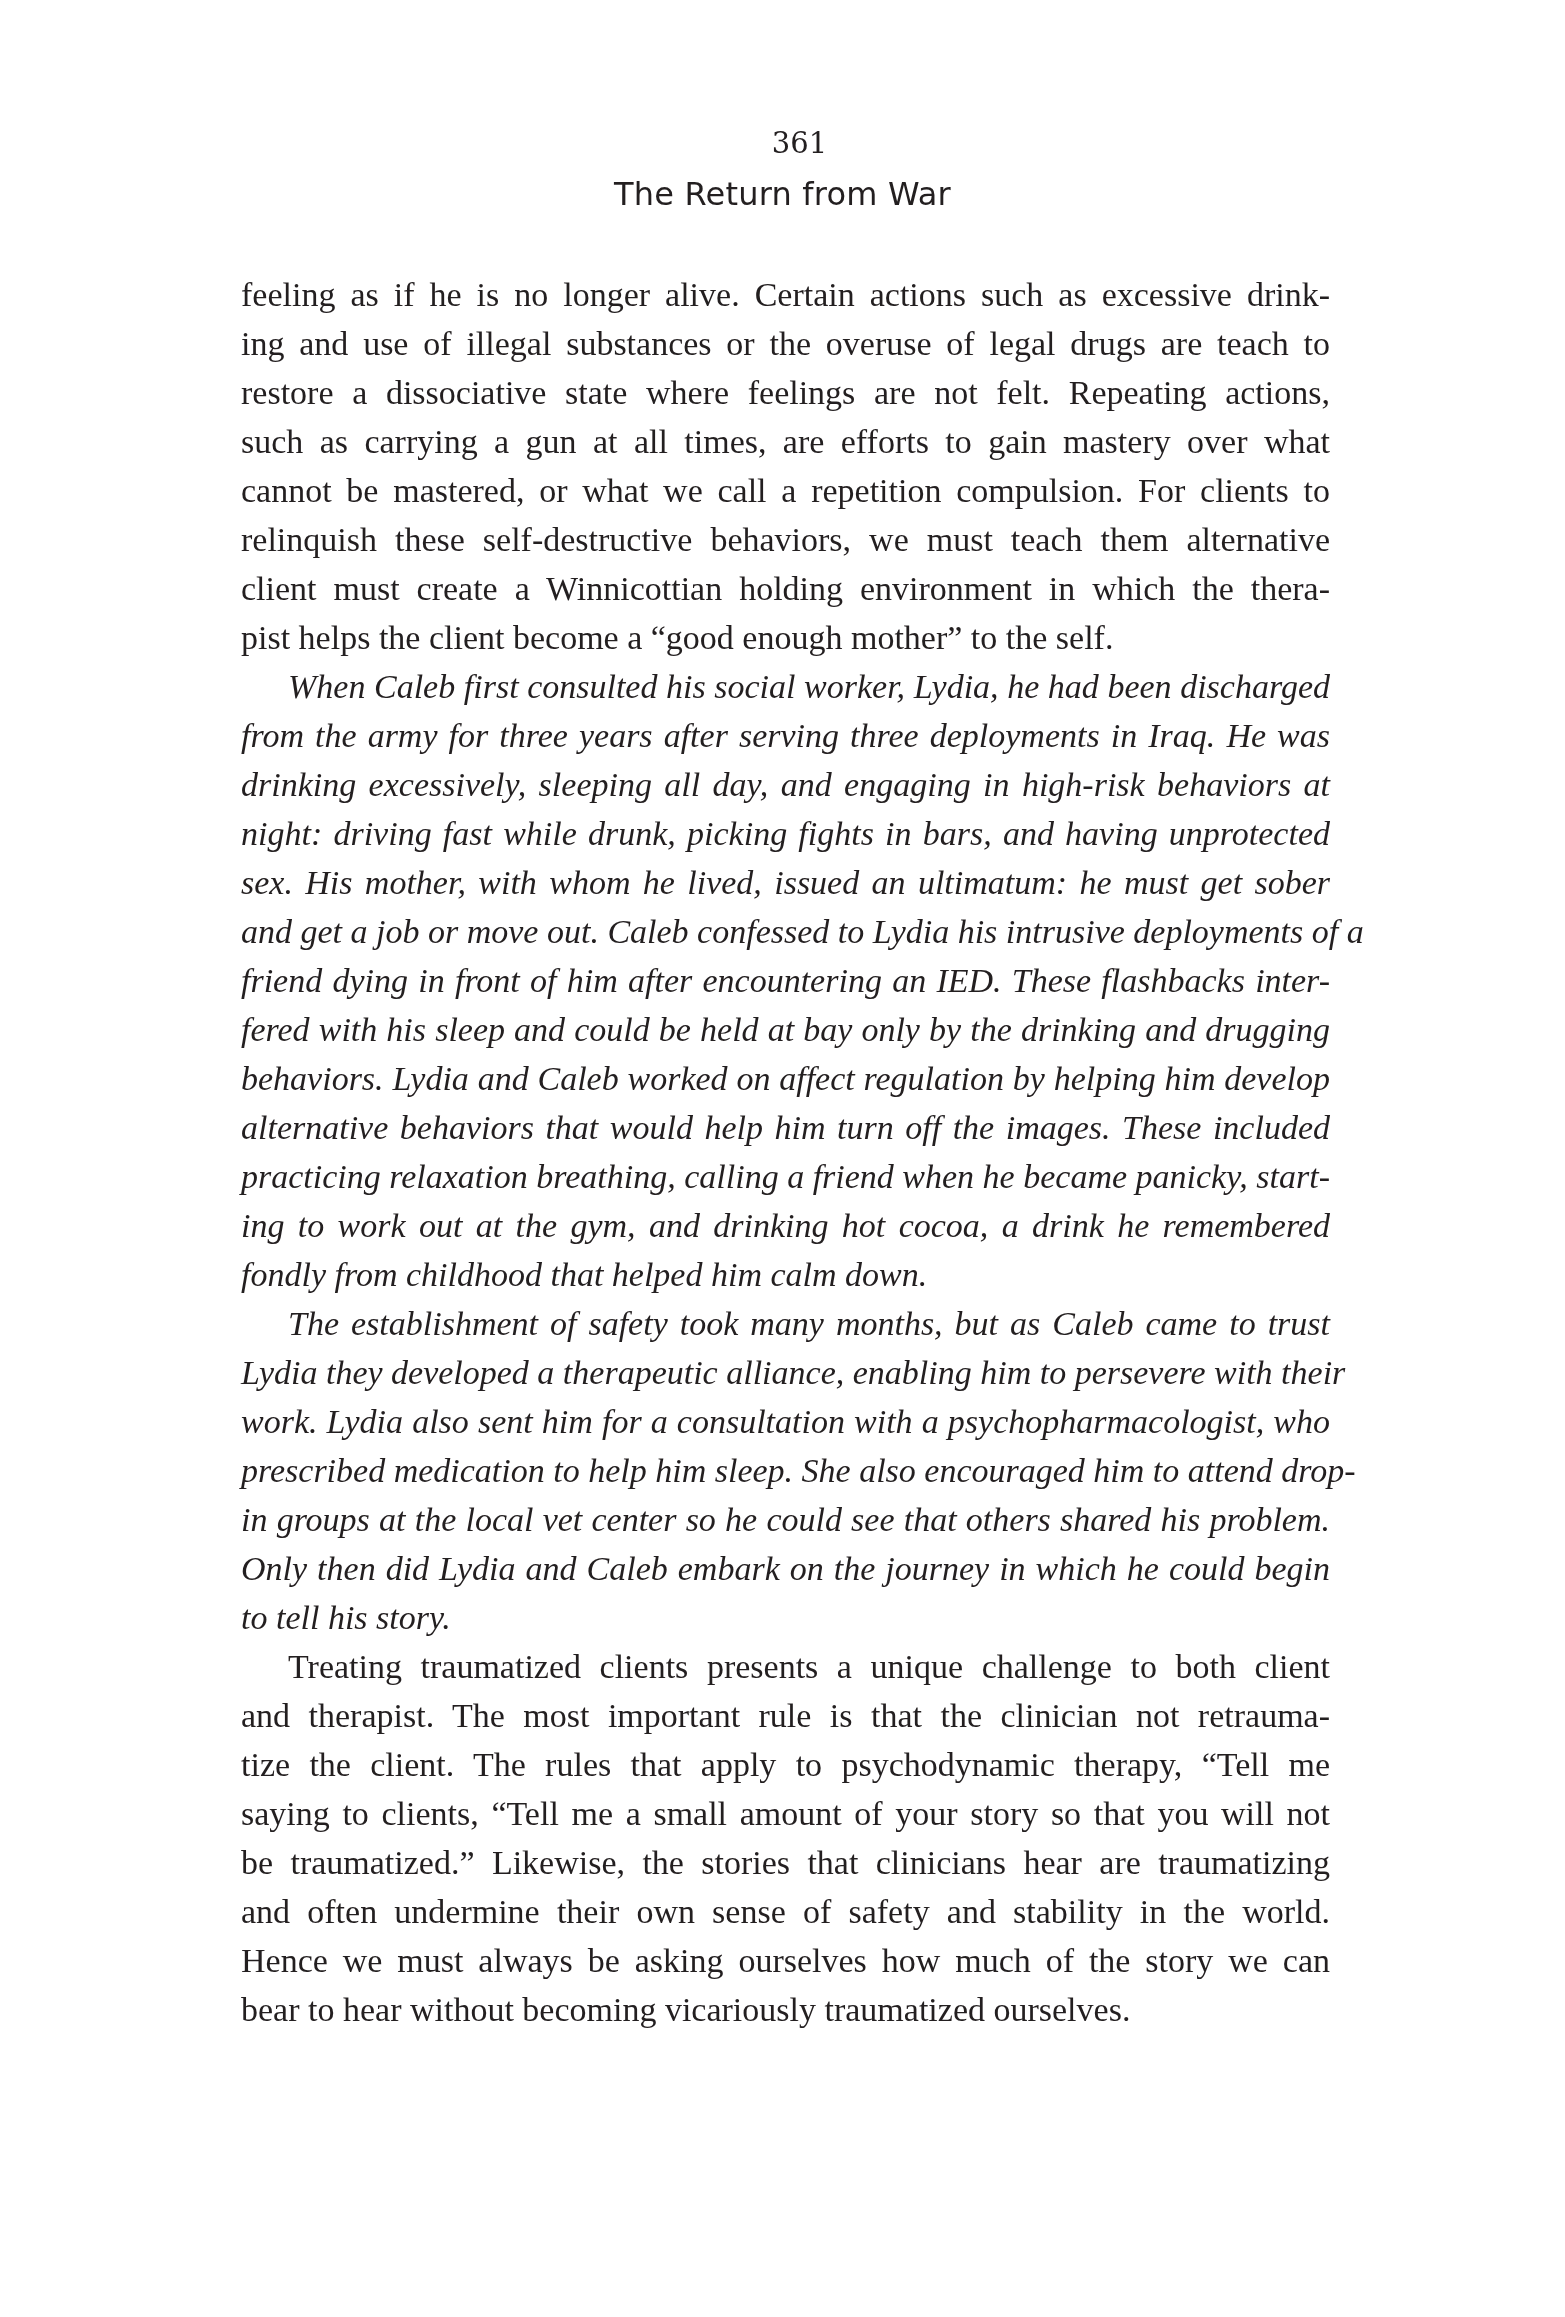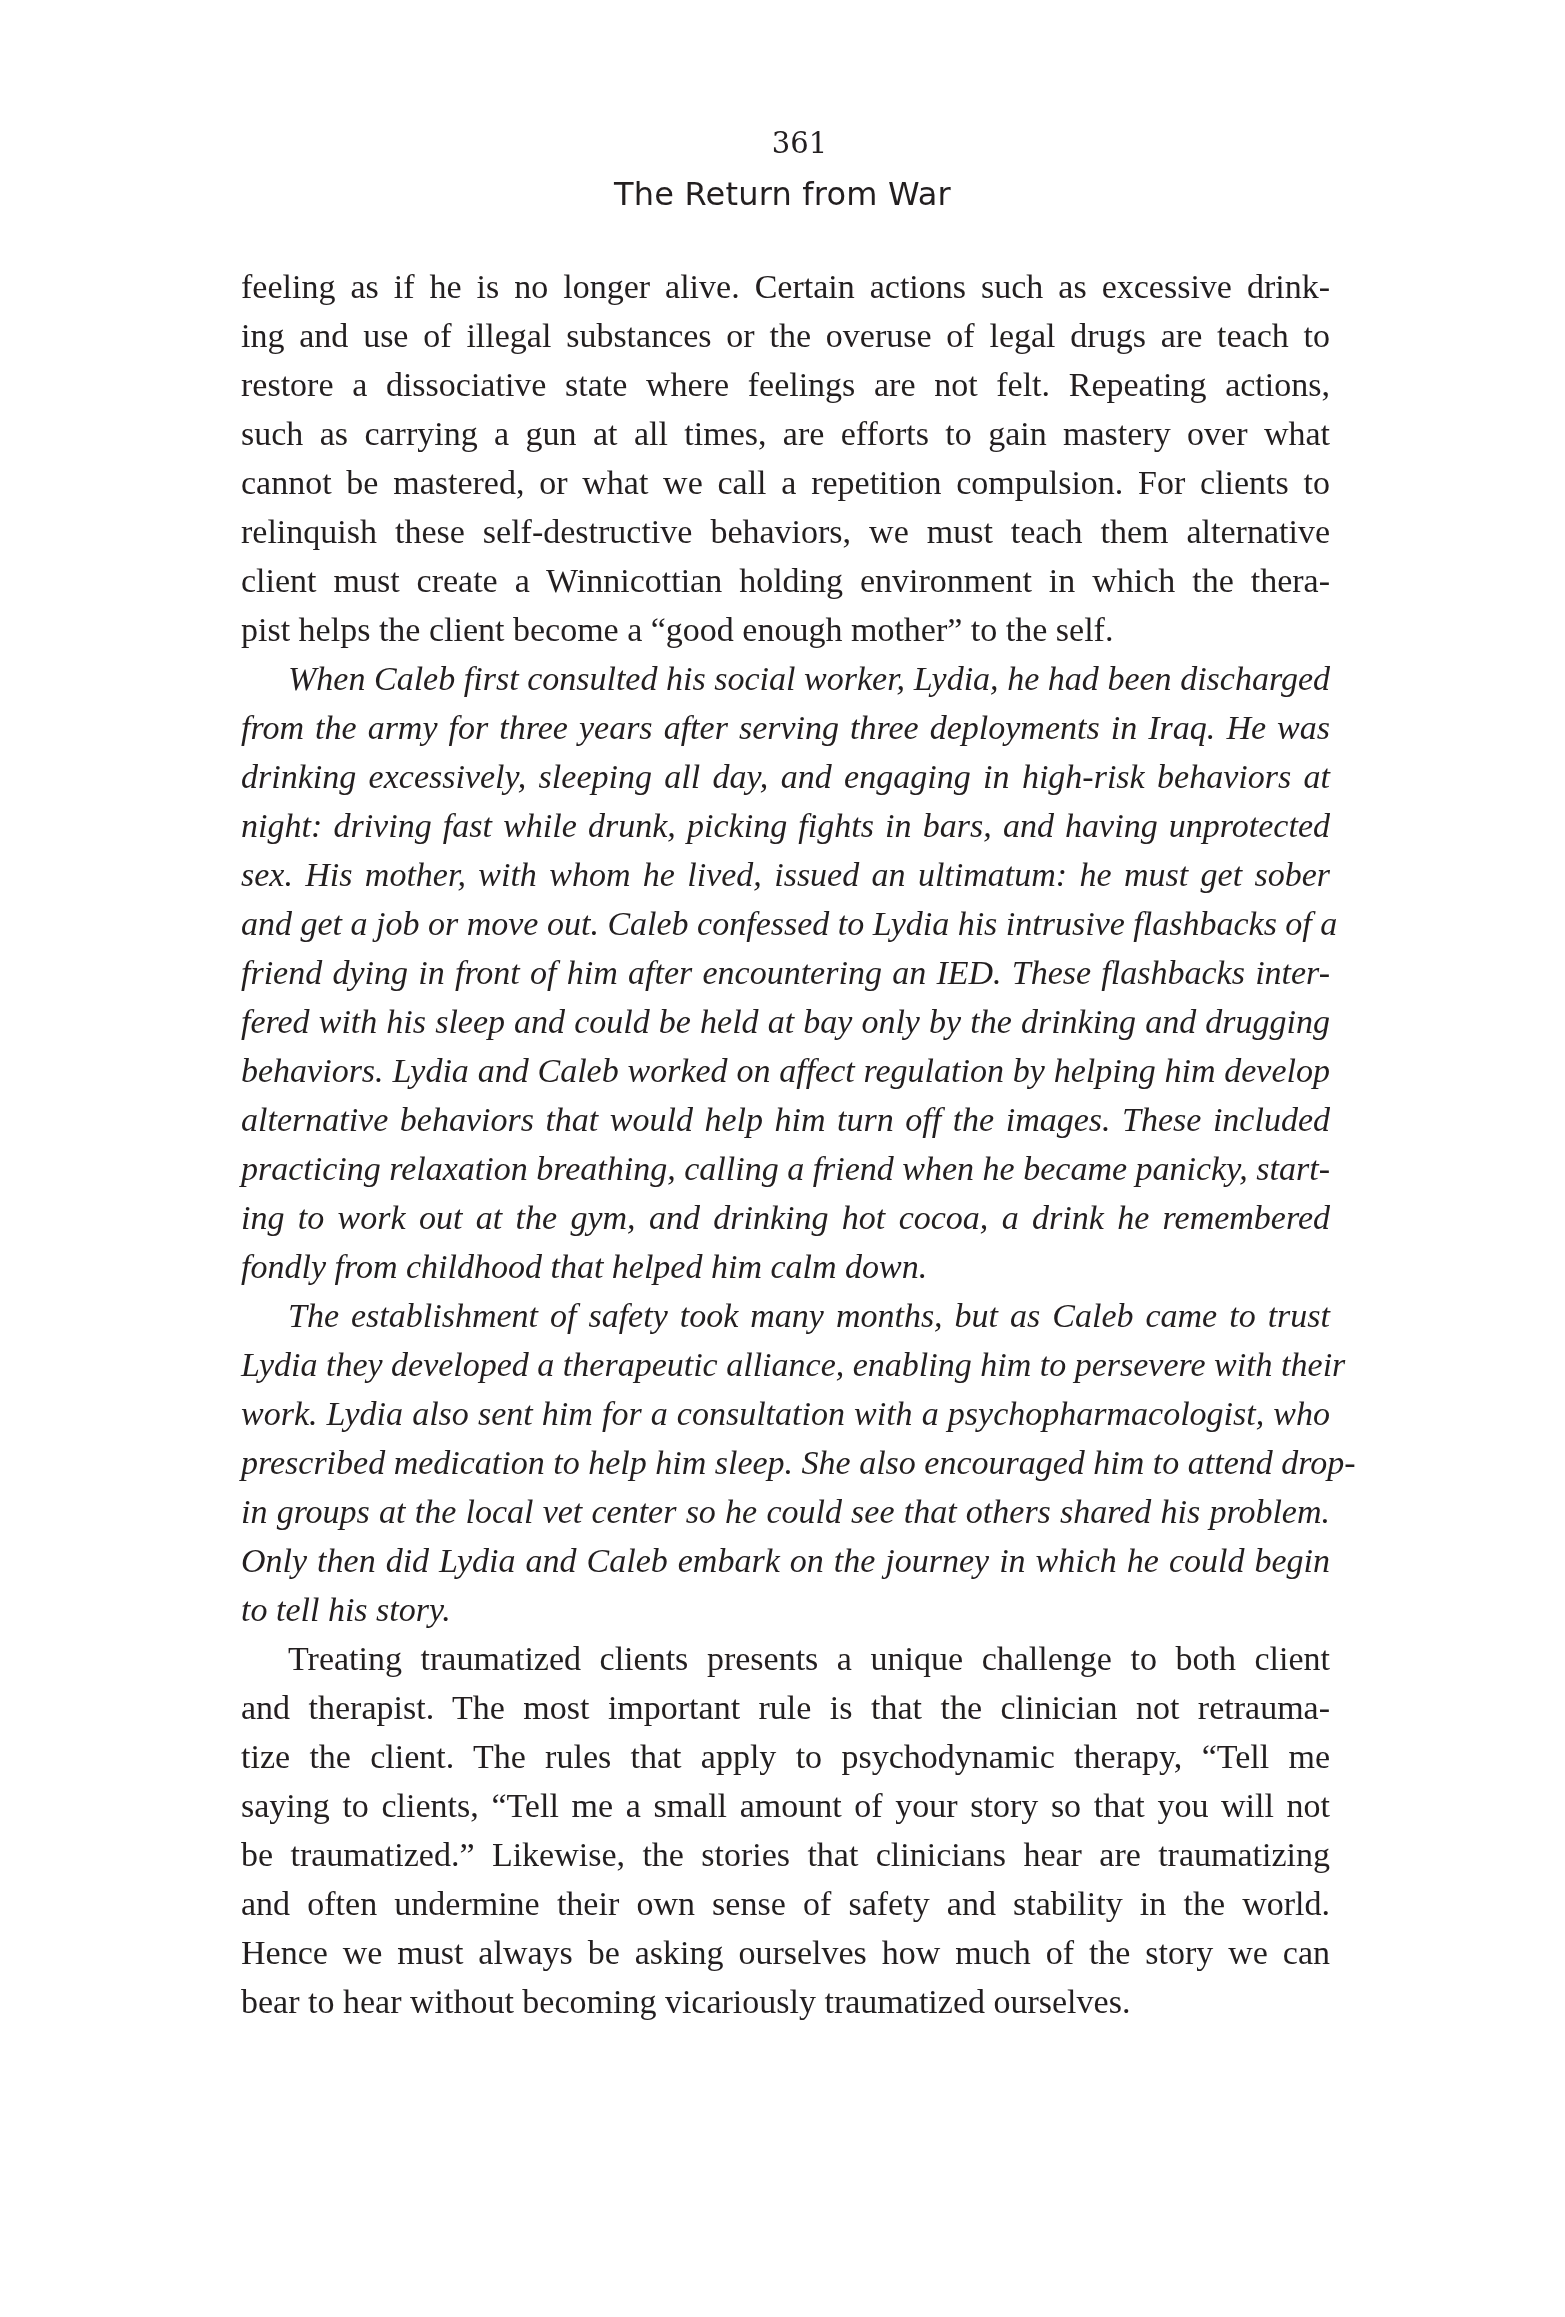--- a/index.html
+++ b/index.html
@@ -11,21 +11,21 @@
   .folio {
     position: absolute; top: 124px; left: 17px; width: 1565px; text-align: center;
     font-family: "DejaVu Serif", serif; font-size: 29px; line-height: 39px;
   }
   .running-head {
     position: absolute; top: 175px; left: 0; width: 1565px; text-align: center;
     font-family: "DejaVu Sans", sans-serif; font-size: 32px; line-height: 39px;
     letter-spacing: 0.2px;
   }
   .body-text {
-    position: absolute; top: 262px; left: 241px; width: 1089px;
+    position: absolute; top: 270px; left: 241px; width: 1089px;
     font-family: "Liberation Serif", serif; font-size: 34px; line-height: 49px;
   }
   .line {
     display: block; white-space: nowrap; text-align: justify; text-align-last: justify;
     height: 49px;
   }
   .line.last { text-align-last: left; }
   .line.indent { padding-left: 47px; }
   .italic { font-style: italic; }
 </style>
@@ -48,21 +48,21 @@
       <span class="line">client must create a Winnicottian holding environment in which the thera-</span>
       <span class="line last">pist helps the client become a “good enough mother” to the self.</span>
     </div>
 
     <div class="para italic">
       <span class="line indent">When Caleb first consulted his social worker, Lydia, he had been discharged</span>
       <span class="line">from the army for three years after serving three deployments in Iraq. He was</span>
       <span class="line">drinking excessively, sleeping all day, and engaging in high-risk behaviors at</span>
       <span class="line">night: driving fast while drunk, picking fights in bars, and having unprotected</span>
       <span class="line">sex. His mother, with whom he lived, issued an ultimatum: he must get sober</span>
-      <span class="line">and get a job or move out. Caleb confessed to Lydia his intrusive flashbacks of a</span>
+      <span class="line">and get a job or move out. Caleb confessed to Lydia his intrusive deployments of a</span>
       <span class="line">friend dying in front of him after encountering an IED. These flashbacks inter-</span>
       <span class="line">fered with his sleep and could be held at bay only by the drinking and drugging</span>
       <span class="line">behaviors. Lydia and Caleb worked on affect regulation by helping him develop</span>
       <span class="line">alternative behaviors that would help him turn off the images. These included</span>
       <span class="line">practicing relaxation breathing, calling a friend when he became panicky, start-</span>
       <span class="line">ing to work out at the gym, and drinking hot cocoa, a drink he remembered</span>
       <span class="line last">fondly from childhood that helped him calm down.</span>
     </div>
 
     <div class="para italic">

